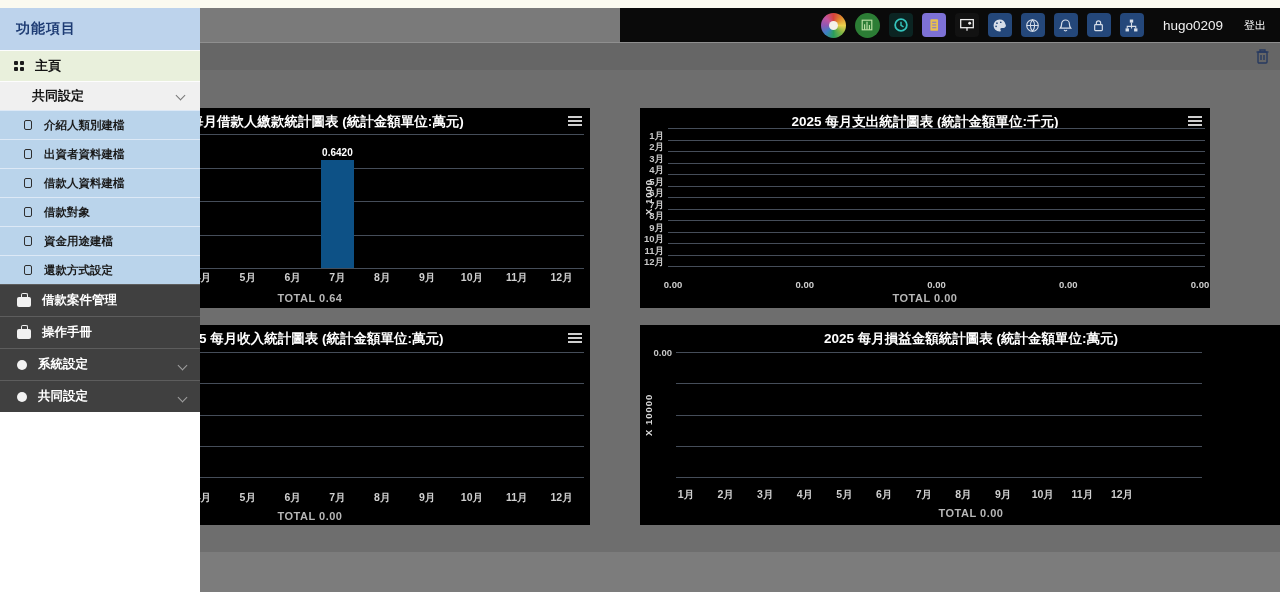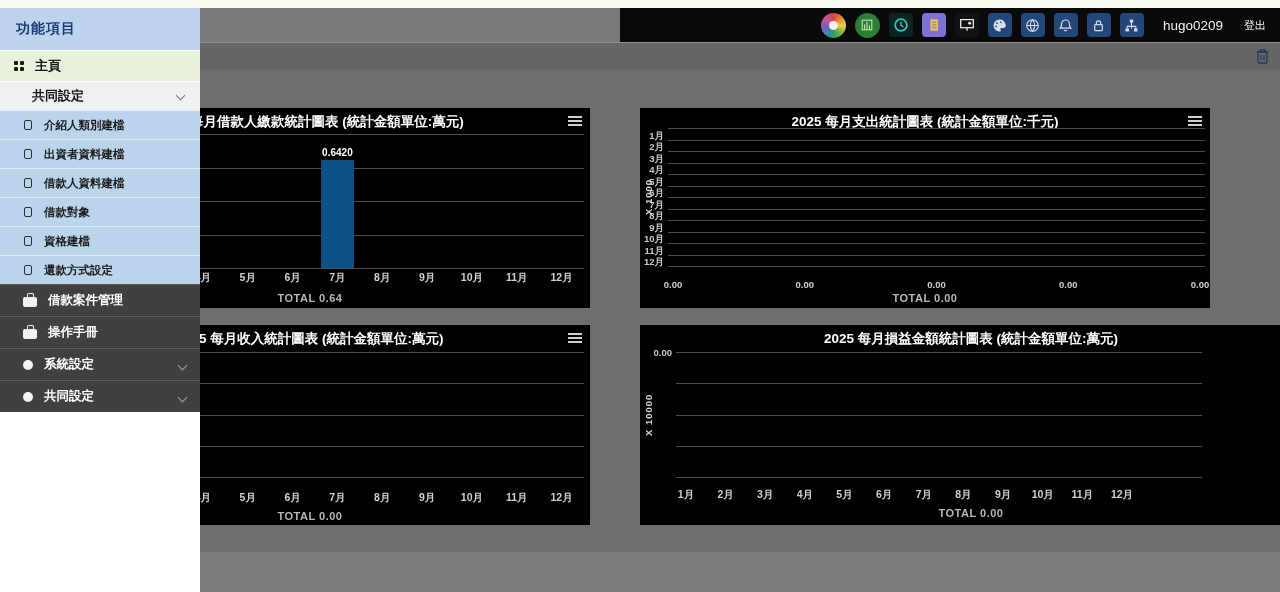--- a/index.html
+++ b/index.html
@@ -56,21 +56,21 @@
   .grid-icon { width:11px; height:11px; display:grid; grid-template-columns:4px 4px; grid-template-rows:4px 4px; gap:2px; }
   .grid-icon i { background:#1b1b1b; border-radius:1px; }
   .sb-group { height:29px; background:#f0f0f0; border-top:1px solid #fdfdfd; display:flex; align-items:center;
               padding:0 14px 0 32px; font-size:13px; font-weight:bold; color:#141414; cursor:pointer; position:relative; }
   .chev { width:7px; height:7px; border-right:1.6px solid #777; border-bottom:1.6px solid #777;
           transform:rotate(45deg); position:absolute; right:16px; top:10px; }
   .sb-sub { height:29px; background:#bad4eb; border-top:1px solid #dde9f6; display:flex; align-items:center;
             padding-left:24px; gap:12px; font-size:11.5px; font-weight:bold; color:#1a1a1a; cursor:pointer; }
   .cbx { width:8px; height:10px; border:1.5px solid #2e2e2e; border-radius:2px; flex:0 0 auto; }
   .sb-dark { height:32px; background:#404040; border-top:1px solid #5d5d5d; display:flex; align-items:center;
-             padding-left:23px; gap:11px; font-size:12.5px; font-weight:bold; color:#fff; cursor:pointer; position:relative; }
+             padding-left:17px; gap:11px; font-size:12.5px; font-weight:bold; color:#fff; cursor:pointer; position:relative; }
   .sb-dark .chev { border-color:#9f9f9f; right:14px; top:13px; }
   .bag { width:14px; height:10px; background:#f2f2f2; border-radius:2px; position:relative; flex:0 0 auto; margin-top:3px; }
   .bag::before { content:""; position:absolute; left:3.5px; top:-4px; width:5px; height:4px;
                  border:1.5px solid #f2f2f2; border-bottom:none; border-radius:2px 2px 0 0; }
   .dot { width:10px; height:10px; background:#f2f2f2; border-radius:50%; flex:0 0 auto; }
 </style>
 </head>
 <body>
 
 <div class="page">
@@ -332,21 +332,21 @@
         <div class="sb-sub">
           <span class="cbx"></span>
           <span>借款人資料建檔</span>
         </div>
         <div class="sb-sub">
           <span class="cbx"></span>
           <span>借款對象</span>
         </div>
         <div class="sb-sub">
           <span class="cbx"></span>
-          <span>資格建檔</span>
+          <span>資金用途建檔</span>
         </div>
         <div class="sb-sub">
           <span class="cbx"></span>
           <span>還款方式設定</span>
         </div>
       </div>
     <div id="sb-darkitems">
         <div class="sb-dark">
           <span class="bag"></span>
           <span>借款案件管理</span>

